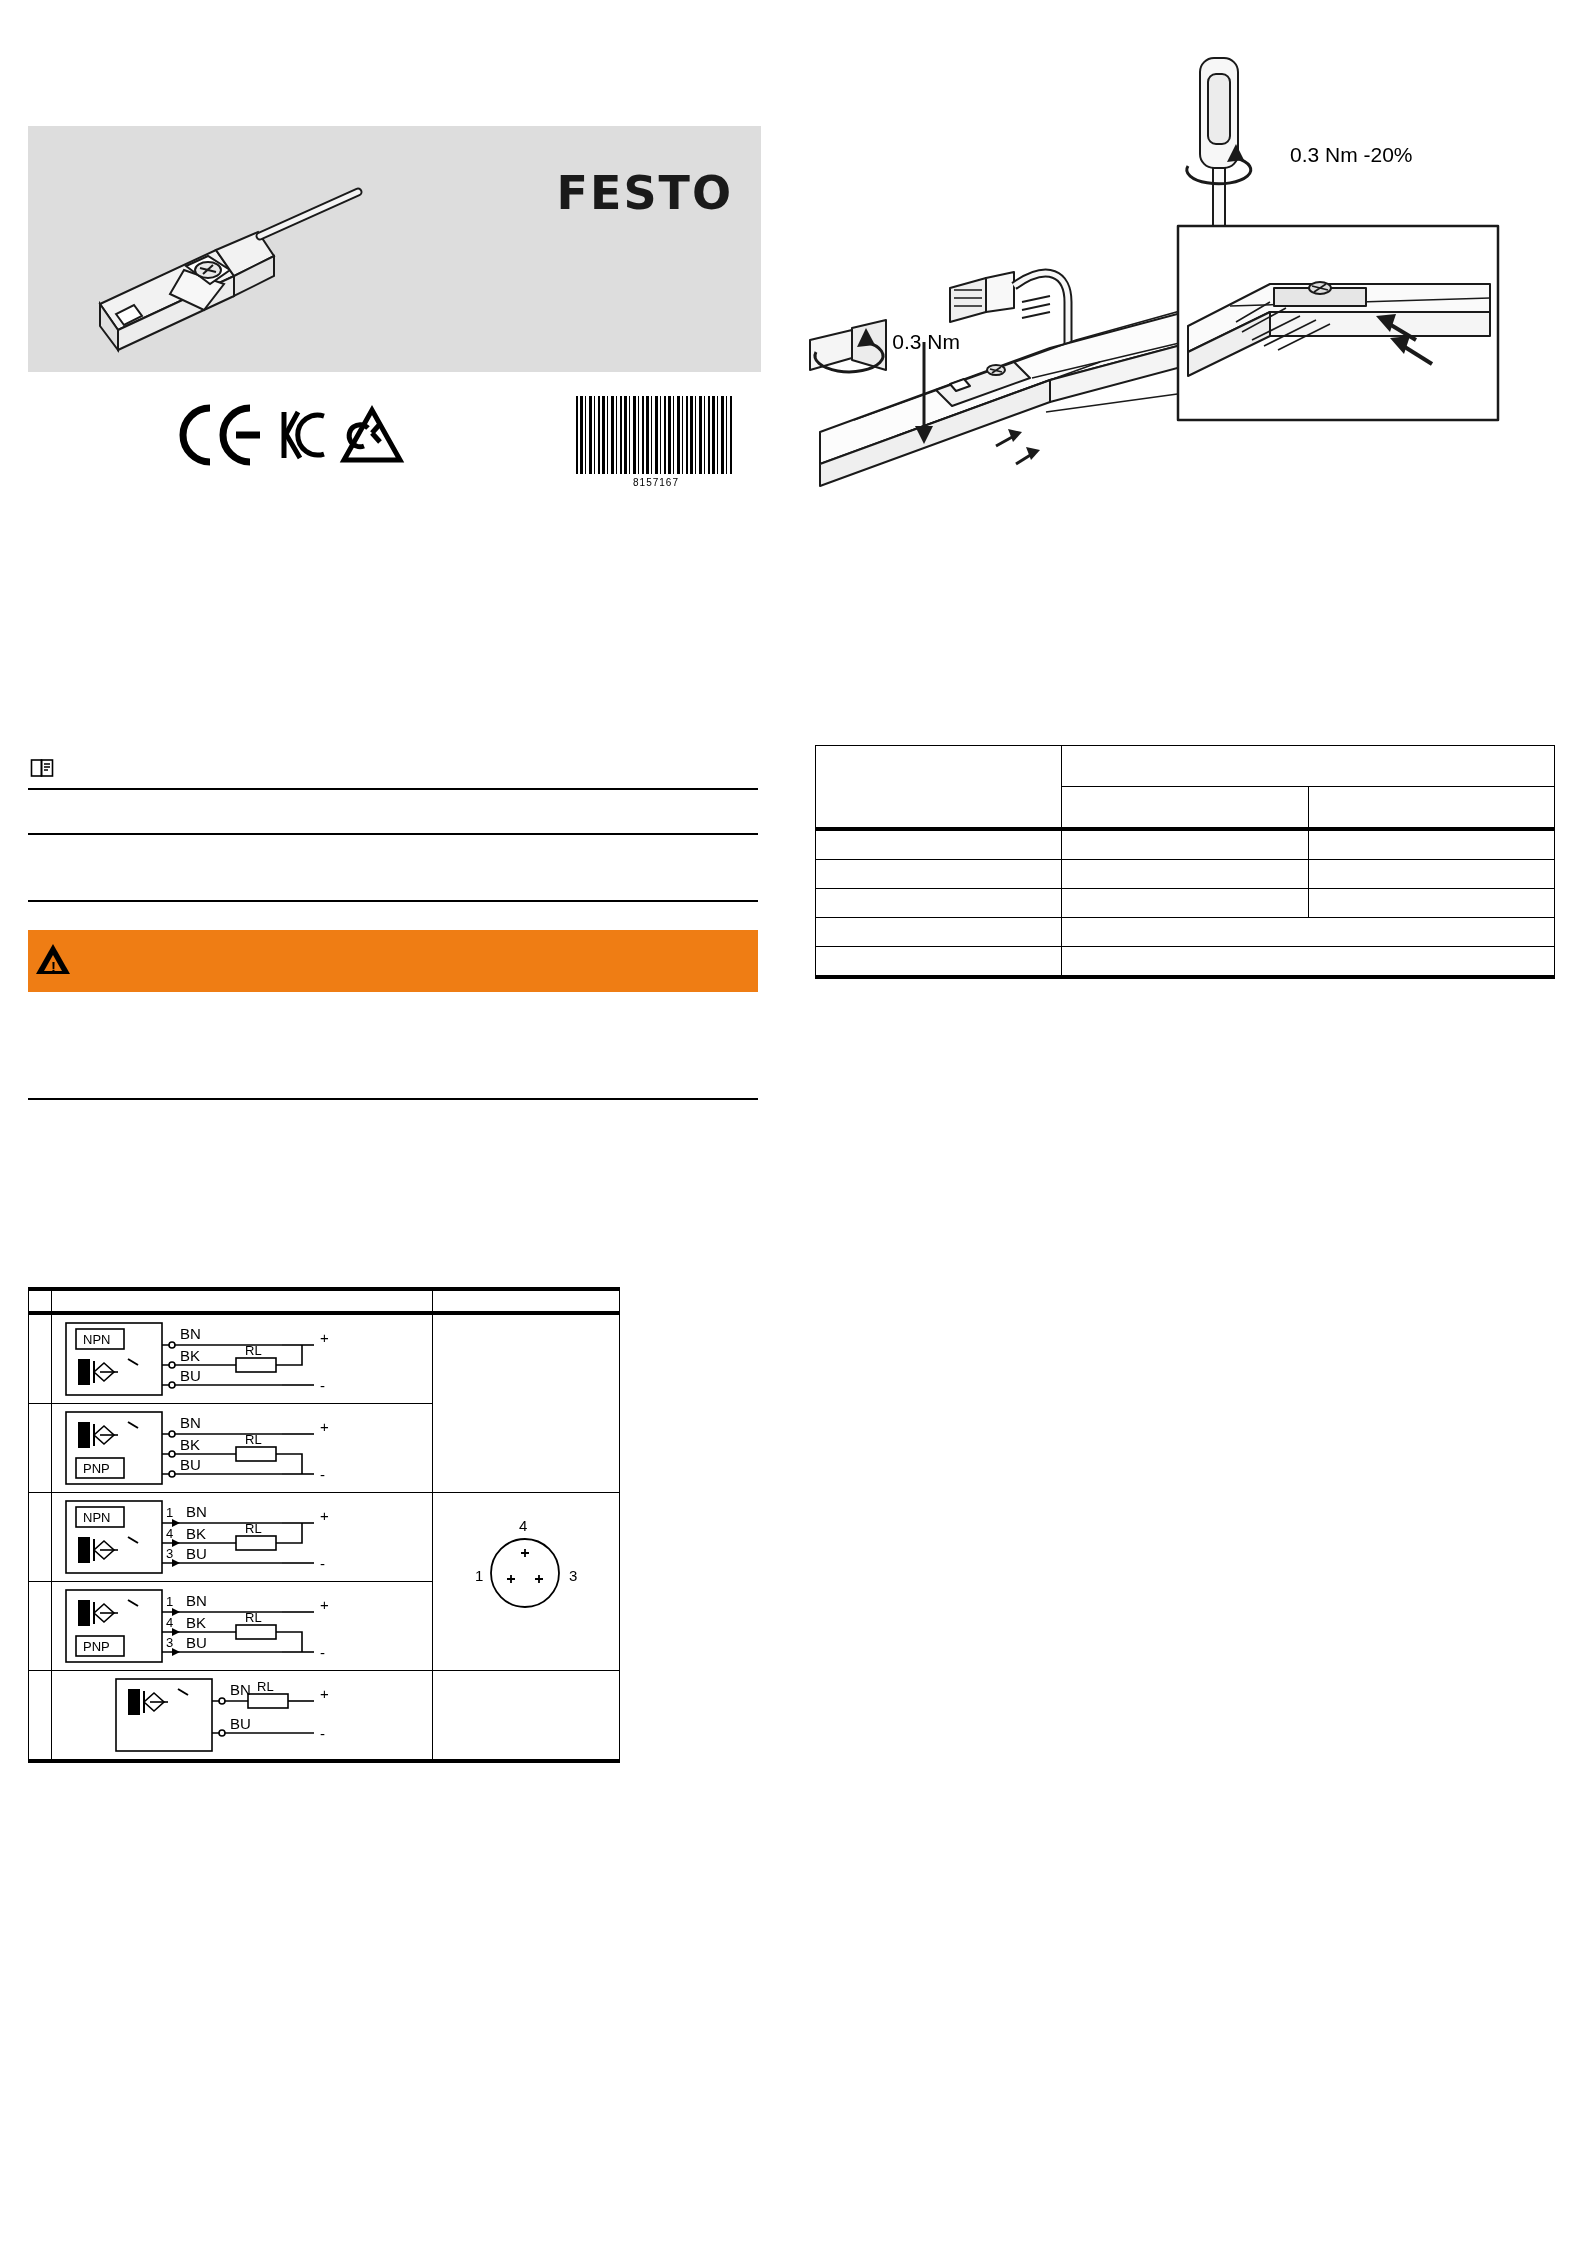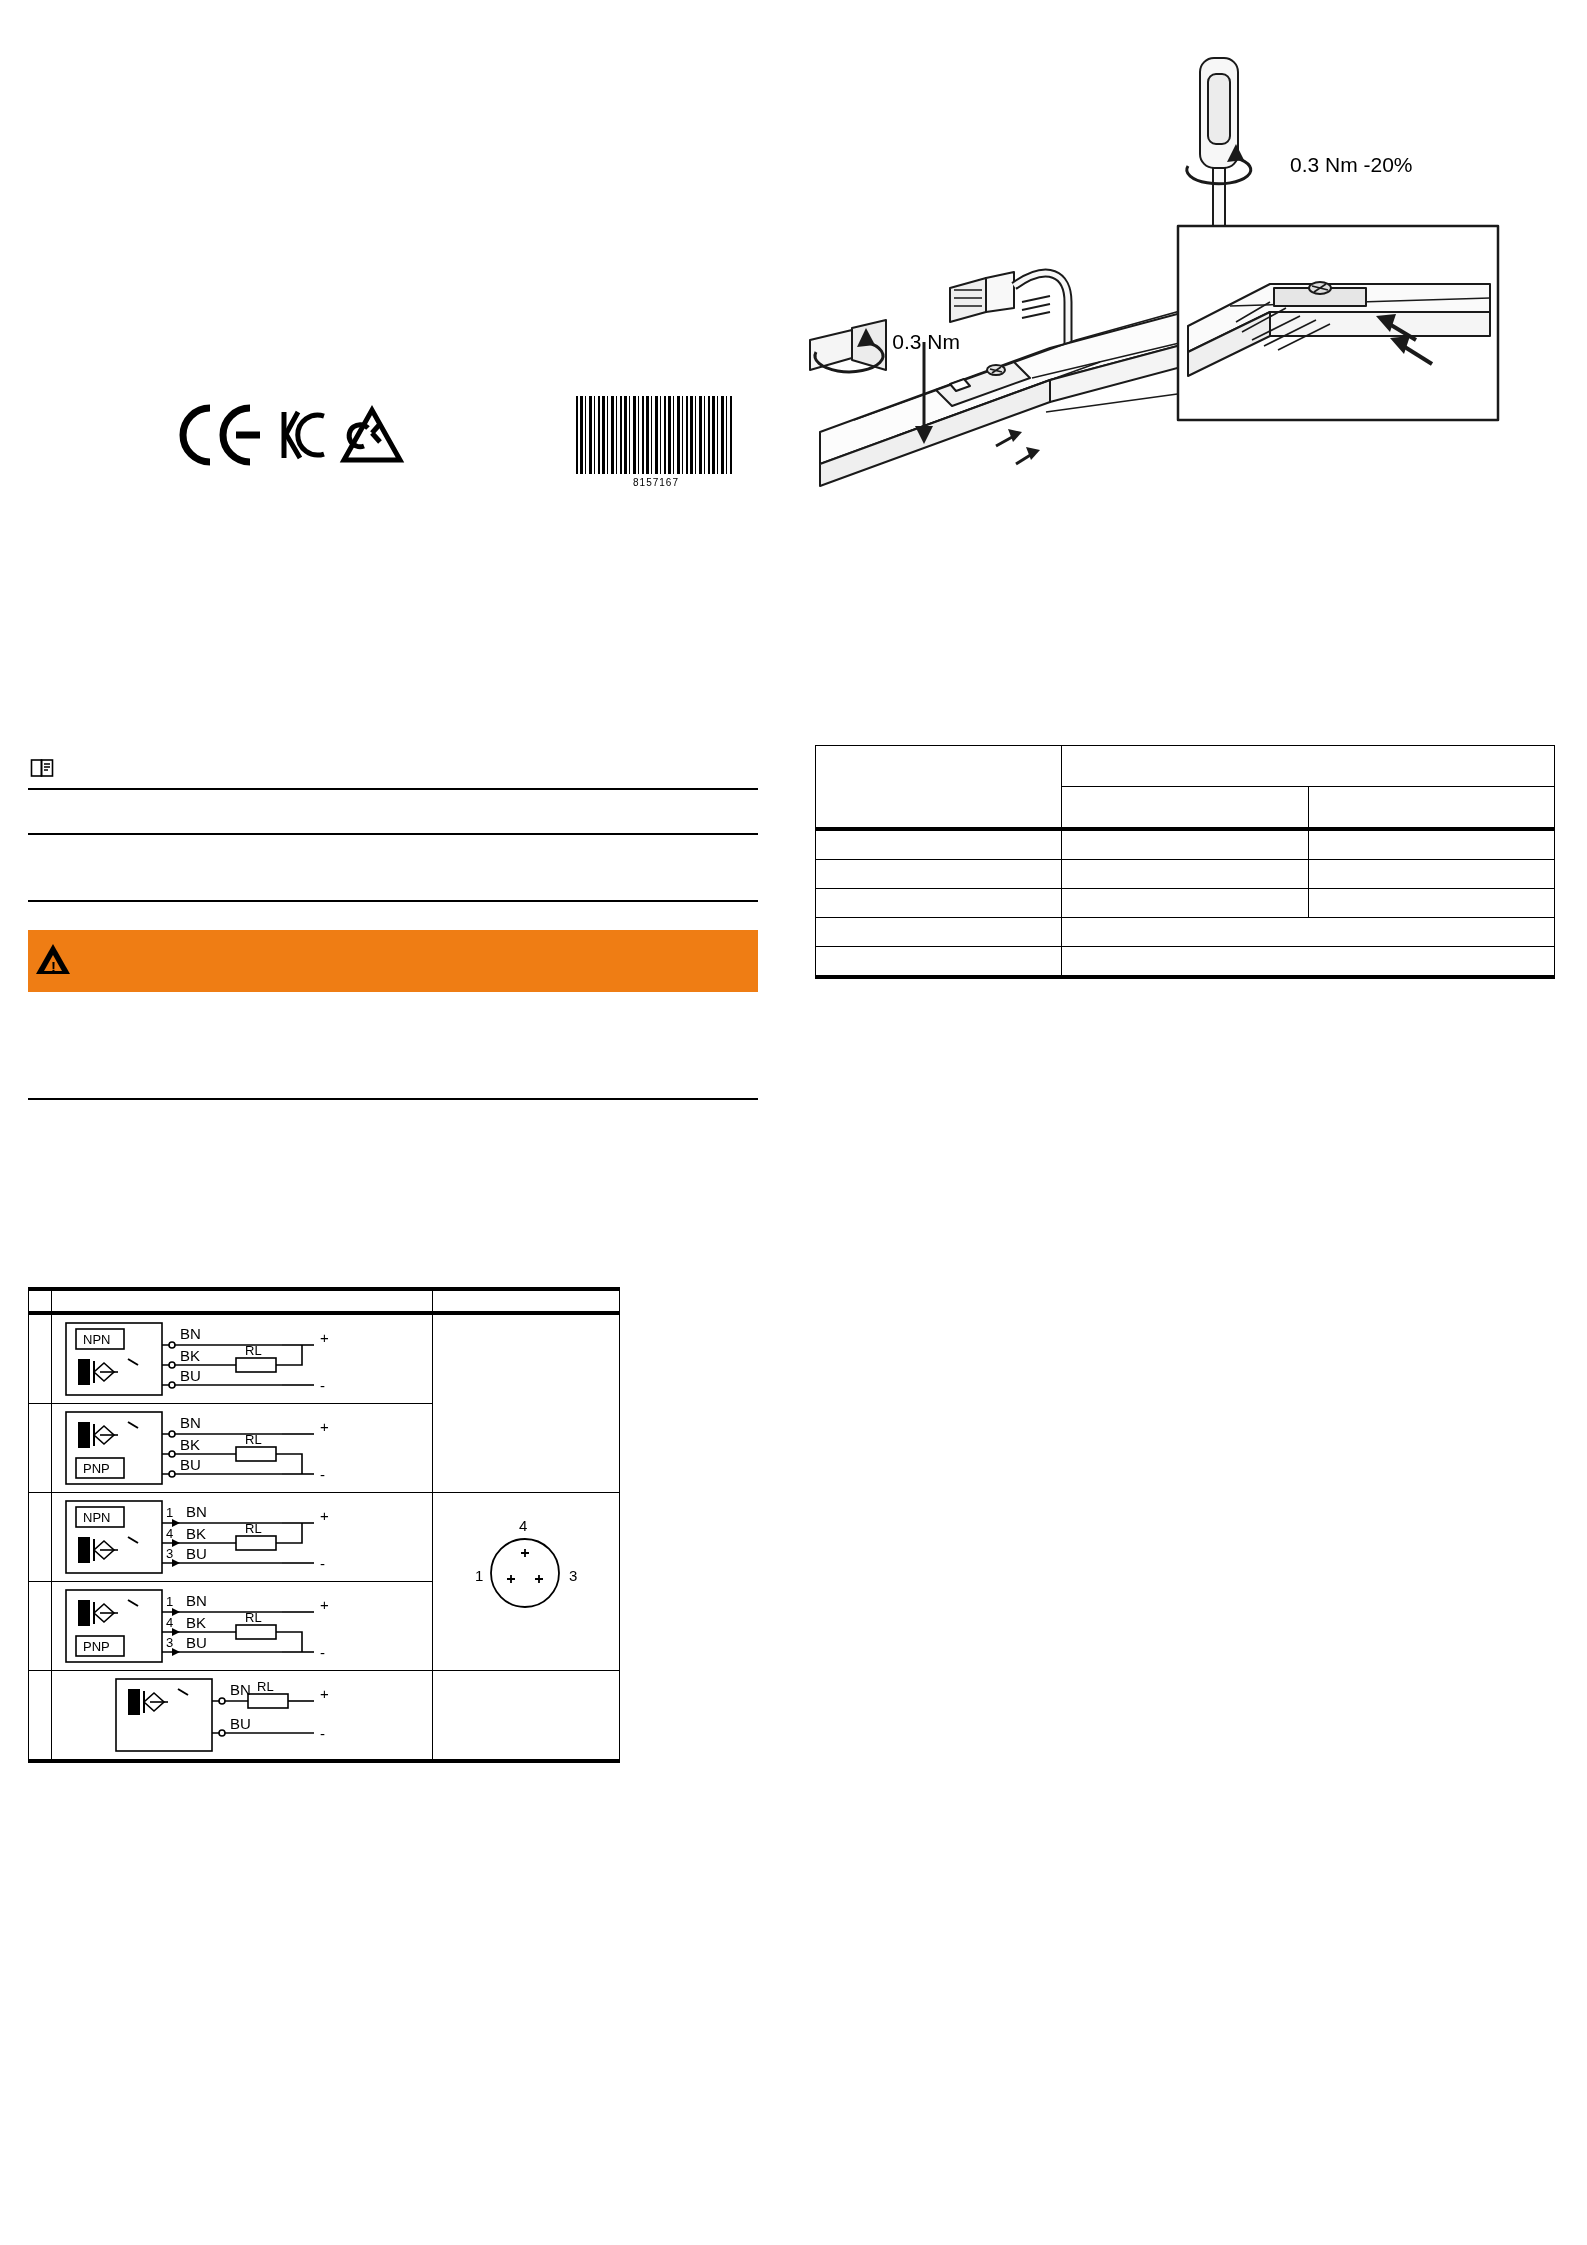--- a/index.html
+++ b/index.html
@@ -90,21 +90,21 @@
     left: 800px;
     top: 40px;
     width: 760px;
     height: 580px;
   }
   .torque-label {
     position: absolute;
     font-size: 21px;
     font-family: "Liberation Sans", sans-serif;
   }
-  .torque-top { left: 1290px; top: 143px; margin-top: 10px; }
+  .torque-top { left: 1290px; top: 143px; }
   .torque-left { left: 834px; top: 330px; }
   .rule-thin {
     position: absolute;
     left: 28px;
     width: 730px;
     height: 2px;
     background: #000;
   }
   .note-icon {
     position: absolute;
@@ -203,20 +203,45 @@
   .lbl-sm {
     font-family: "Liberation Sans", sans-serif;
     font-size: 13px;
   }
 </style>
 </head>
 <body>
 
 <div class="page">
 
+  <div class="photo-box">
+    <div class="festo-logo">FESTO</div>
+
+    <svg class="sensor-art" viewBox="0 0 360 210">
+      <g fill="none" stroke="#1a1a1a" stroke-width="2">
+
+        <path d="M42 160 L60 186 L176 132 L158 106 Z" fill="#f2f2f2"></path>
+        <path d="M42 160 L42 182 L60 206 L60 186 Z" fill="#e0e0e0"></path>
+        <path d="M60 206 L176 152 L176 132 L60 186 Z" fill="#ececec"></path>
+
+        <path d="M58 170 L66 181 L84 172 L76 161 Z" fill="#ffffff"></path>
+
+        <path d="M126 126 L112 150 L146 166 L166 140 Z" fill="#f7f7f7"></path>
+        <path d="M128 122 L150 112 L172 126 L152 140 Z" fill="#ffffff"></path>
+        <ellipse cx="150" cy="126" rx="13" ry="8" fill="#e8e8e8"></ellipse>
+        <path d="M142 124 L158 128 M145 130 L155 121" stroke-width="2"></path>
+
+        <path d="M158 106 L176 132 L216 112 L200 88 Z" fill="#f2f2f2"></path>
+        <path d="M176 132 L176 152 L216 132 L216 112 Z" fill="#e4e4e4"></path>
+
+        <path d="M202 92 L300 48" stroke-width="9" stroke="#1a1a1a" fill="none" stroke-linecap="round"></path>
+        <path d="M202 92 L300 48" stroke-width="5" stroke="#f4f4f4" fill="none" stroke-linecap="round"></path>
+      </g>
+    </svg>
+  </div>
 
   <div class="marks">
     <svg width="240" height="70" viewBox="0 0 240 70">
 
       <g fill="none" stroke="#000" stroke-width="7">
         <path d="M34 8 A26 26 0 1 0 34 62"></path>
         <path d="M74 8 A26 26 0 1 0 74 62"></path>
         <path d="M60 35 L84 35"></path>
       </g>
 

